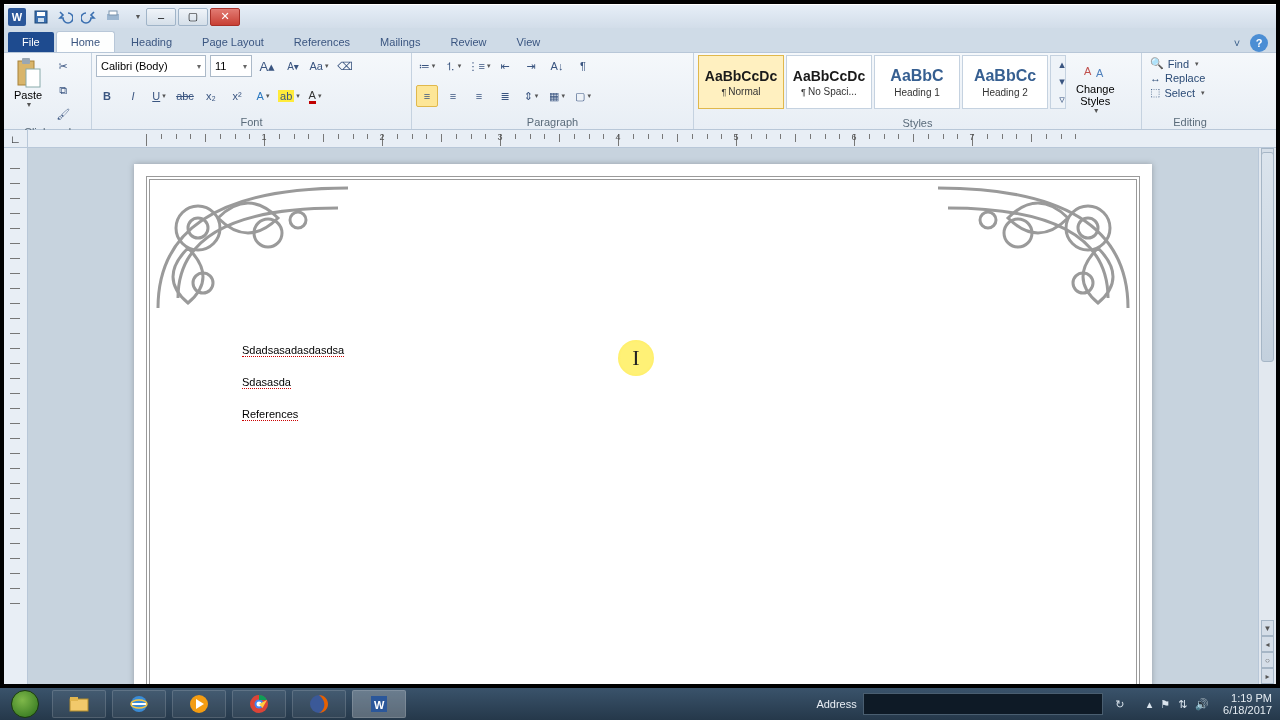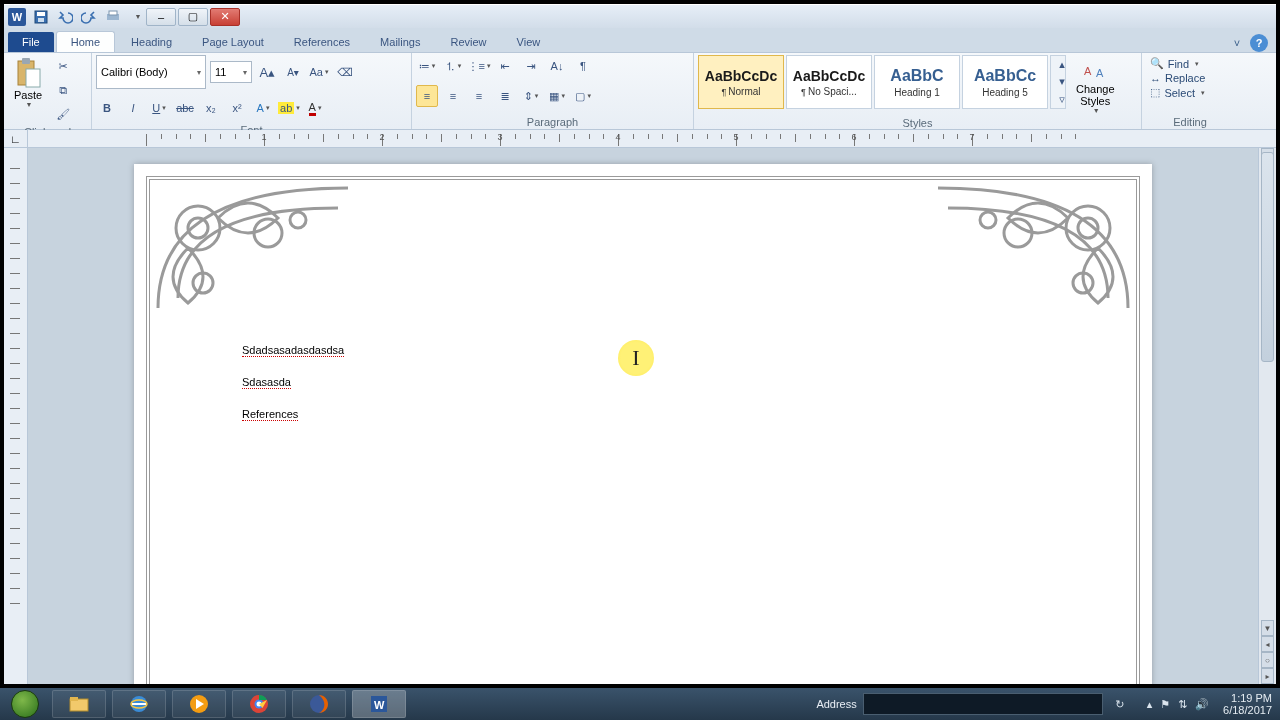--- a/index.html
+++ b/index.html
@@ -20,21 +20,21 @@
 .tab-right { margin-left: auto; display: flex; gap: 4px; padding-right: 8px; }
 .help-btn { width: 18px; height: 18px; border-radius: 50%; background: #4b8ed4; color: #fff; display: flex; align-items: center; justify-content: center; font-weight: bold; }
 .ribbon { height: 78px; background: linear-gradient(#f5f8fb,#e8eef5); border-top: 1px solid #b8c7d8; border-bottom: 1px solid #b8c7d8; display: flex; }
 .rgroup { border-right: 1px solid #c5d2e0; display: flex; flex-direction: column; padding: 2px 4px 0; }
 .rgroup-body { flex: 1; display: flex; align-items: flex-start; gap: 4px; }
 .rgroup-label { text-align: center; color: #5a6b7a; font-size: 11px; padding: 1px 0; }
 .bigbtn { display: flex; flex-direction: column; align-items: center; justify-content: center; padding: 2px 6px; cursor: pointer; border-radius: 3px; }
 .smbtn { width: 22px; height: 22px; display: flex; align-items: center; justify-content: center; cursor: pointer; border-radius: 2px; color: #3a5580;}
 .smbtn.active { background: #fde697; border: 1px solid #e0b84c; }
 .font-row { display: flex; gap: 4px; align-items: center; margin-bottom: 4px; }
-.font-name { width: 110px; height: 34px; border: 1px solid #abb9c8; background: #fff; display: flex; align-items: center; padding: 0 4px; font-size: 12px; }
+.font-name { width: 110px; height: 22px; border: 1px solid #abb9c8; background: #fff; display: flex; align-items: center; padding: 0 4px; font-size: 12px; }
 .font-size { width: 42px; height: 22px; border: 1px solid #abb9c8; background: #fff; display: flex; align-items: center; padding: 0 4px; font-size: 12px; }
 .dd-arrow { margin-left: auto; color: #666; font-size: 8px; }
 .styles-gallery { display: flex; gap: 2px; height: 54px; }
 .style-item { width: 86px; border: 1px solid #c5d2e0; background: #fff; display: flex; flex-direction: column; align-items: center; justify-content: center; cursor: pointer; }
 .style-item.sel { border: 1px solid #e0b84c; background: #fff0c0; }
 .style-preview { font-size: 14px; color: #1a1a1a; font-weight: bold; }
 .style-preview.heading { color: #365f91; font-size: 16px; }
 .style-name { font-size: 10px; color: #333; margin-top: 2px; }
 .style-item .para-mark::before { content:"¶"; font-size:9px; margin-right:2px; }
 .editing-col { display:flex; flex-direction:column; gap:2px; padding-top:2px; }
@@ -241,21 +241,21 @@
           <div class="style-item">
             <div class="style-preview">AaBbCcDc</div>
             <div class="style-name para-mark">No Spaci...</div>
           </div>
           <div class="style-item">
             <div class="style-preview heading">AaBbC</div>
             <div class="style-name">Heading 1</div>
           </div>
           <div class="style-item">
             <div class="style-preview heading">AaBbCc</div>
-            <div class="style-name">Heading 5</div>
+            <div class="style-name">Heading 2</div>
           </div>
           <div style="width:16px;display:flex;flex-direction:column;border:1px solid #c5d2e0;background:#eef3f8">
             <div class="smbtn" style="height:18px">▴</div>
             <div class="smbtn" style="height:18px">▾</div>
             <div class="smbtn" style="height:18px">▿</div>
           </div>
         </div>
         <div class="bigbtn">
           <svg width="30" height="26" viewBox="0 0 30 26">
               <text x="4" y="18" font-size="18" fill="#c0504d" font-family="serif">A</text>

